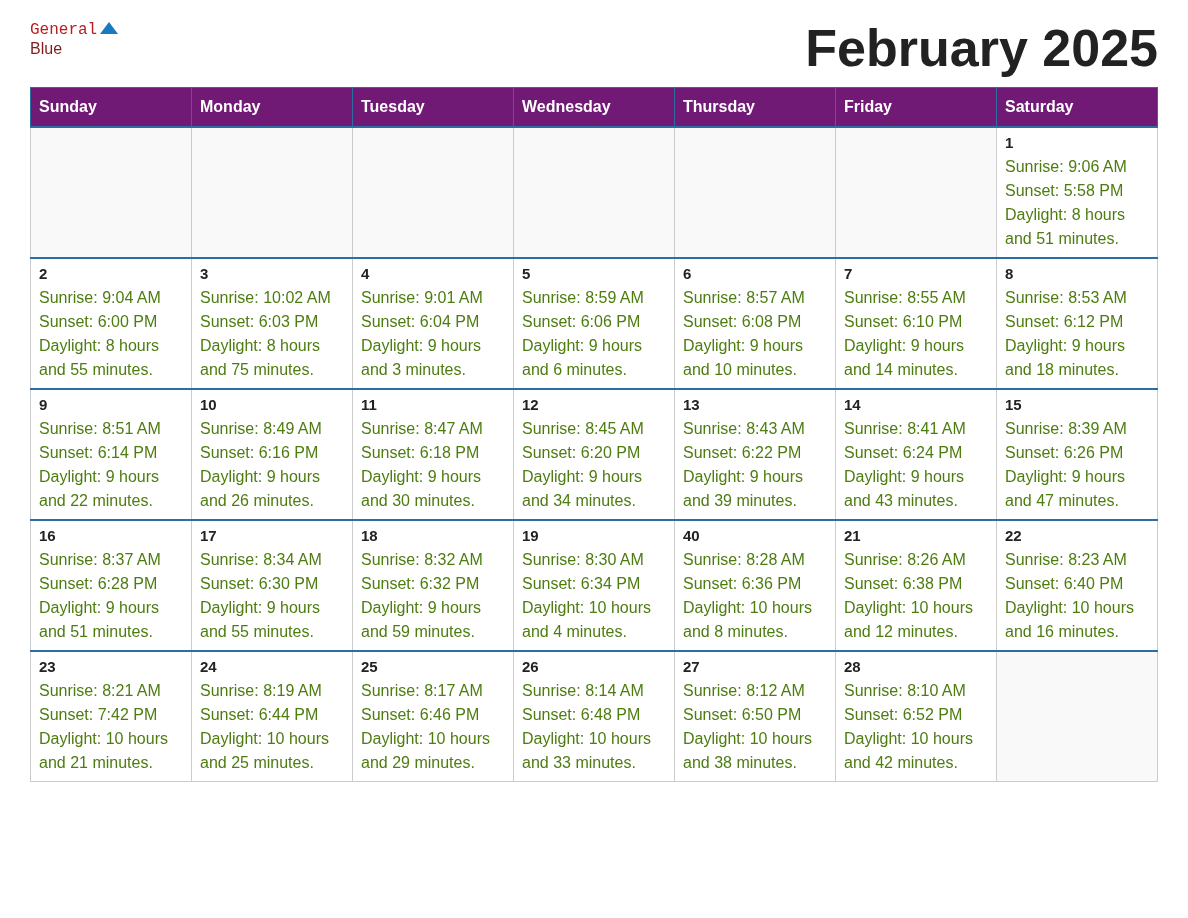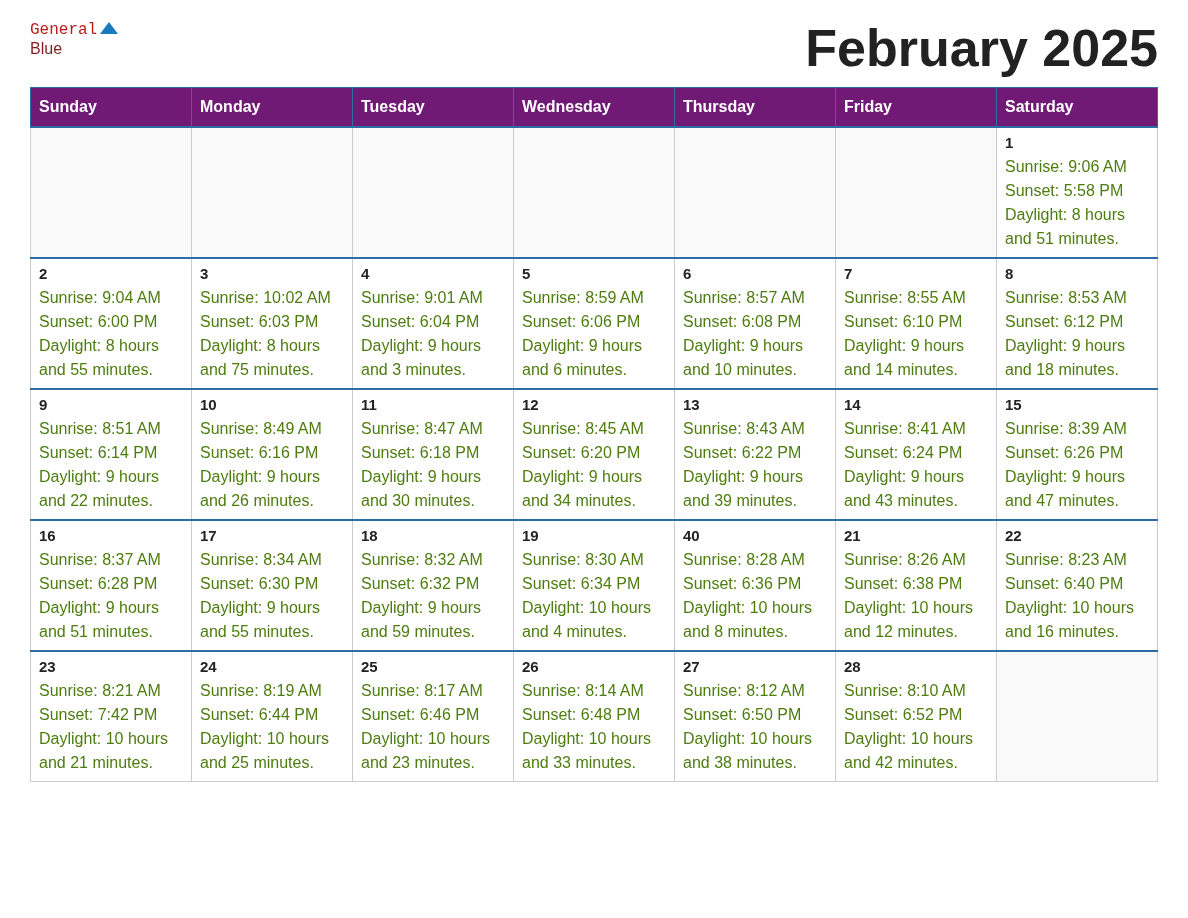--- a/index.html
+++ b/index.html
@@ -331,21 +331,21 @@
             <div>Sunrise: 8:19 AM</div>
             <div>Sunset: 6:44 PM</div>
             <div>Daylight: 10 hours and 25 minutes.</div>
           </div>
         </td>
         <td>
           <div class="day-number">25</div>
           <div class="day-info">
             <div>Sunrise: 8:17 AM</div>
             <div>Sunset: 6:46 PM</div>
-            <div>Daylight: 10 hours and 23 minutes.</div>
+            <div>Daylight: 10 hours and 29 minutes.</div>
           </div>
         </td>
         <td>
           <div class="day-number">26</div>
           <div class="day-info">
             <div>Sunrise: 8:14 AM</div>
             <div>Sunset: 6:48 PM</div>
             <div>Daylight: 10 hours and 33 minutes.</div>
           </div>
         </td>

